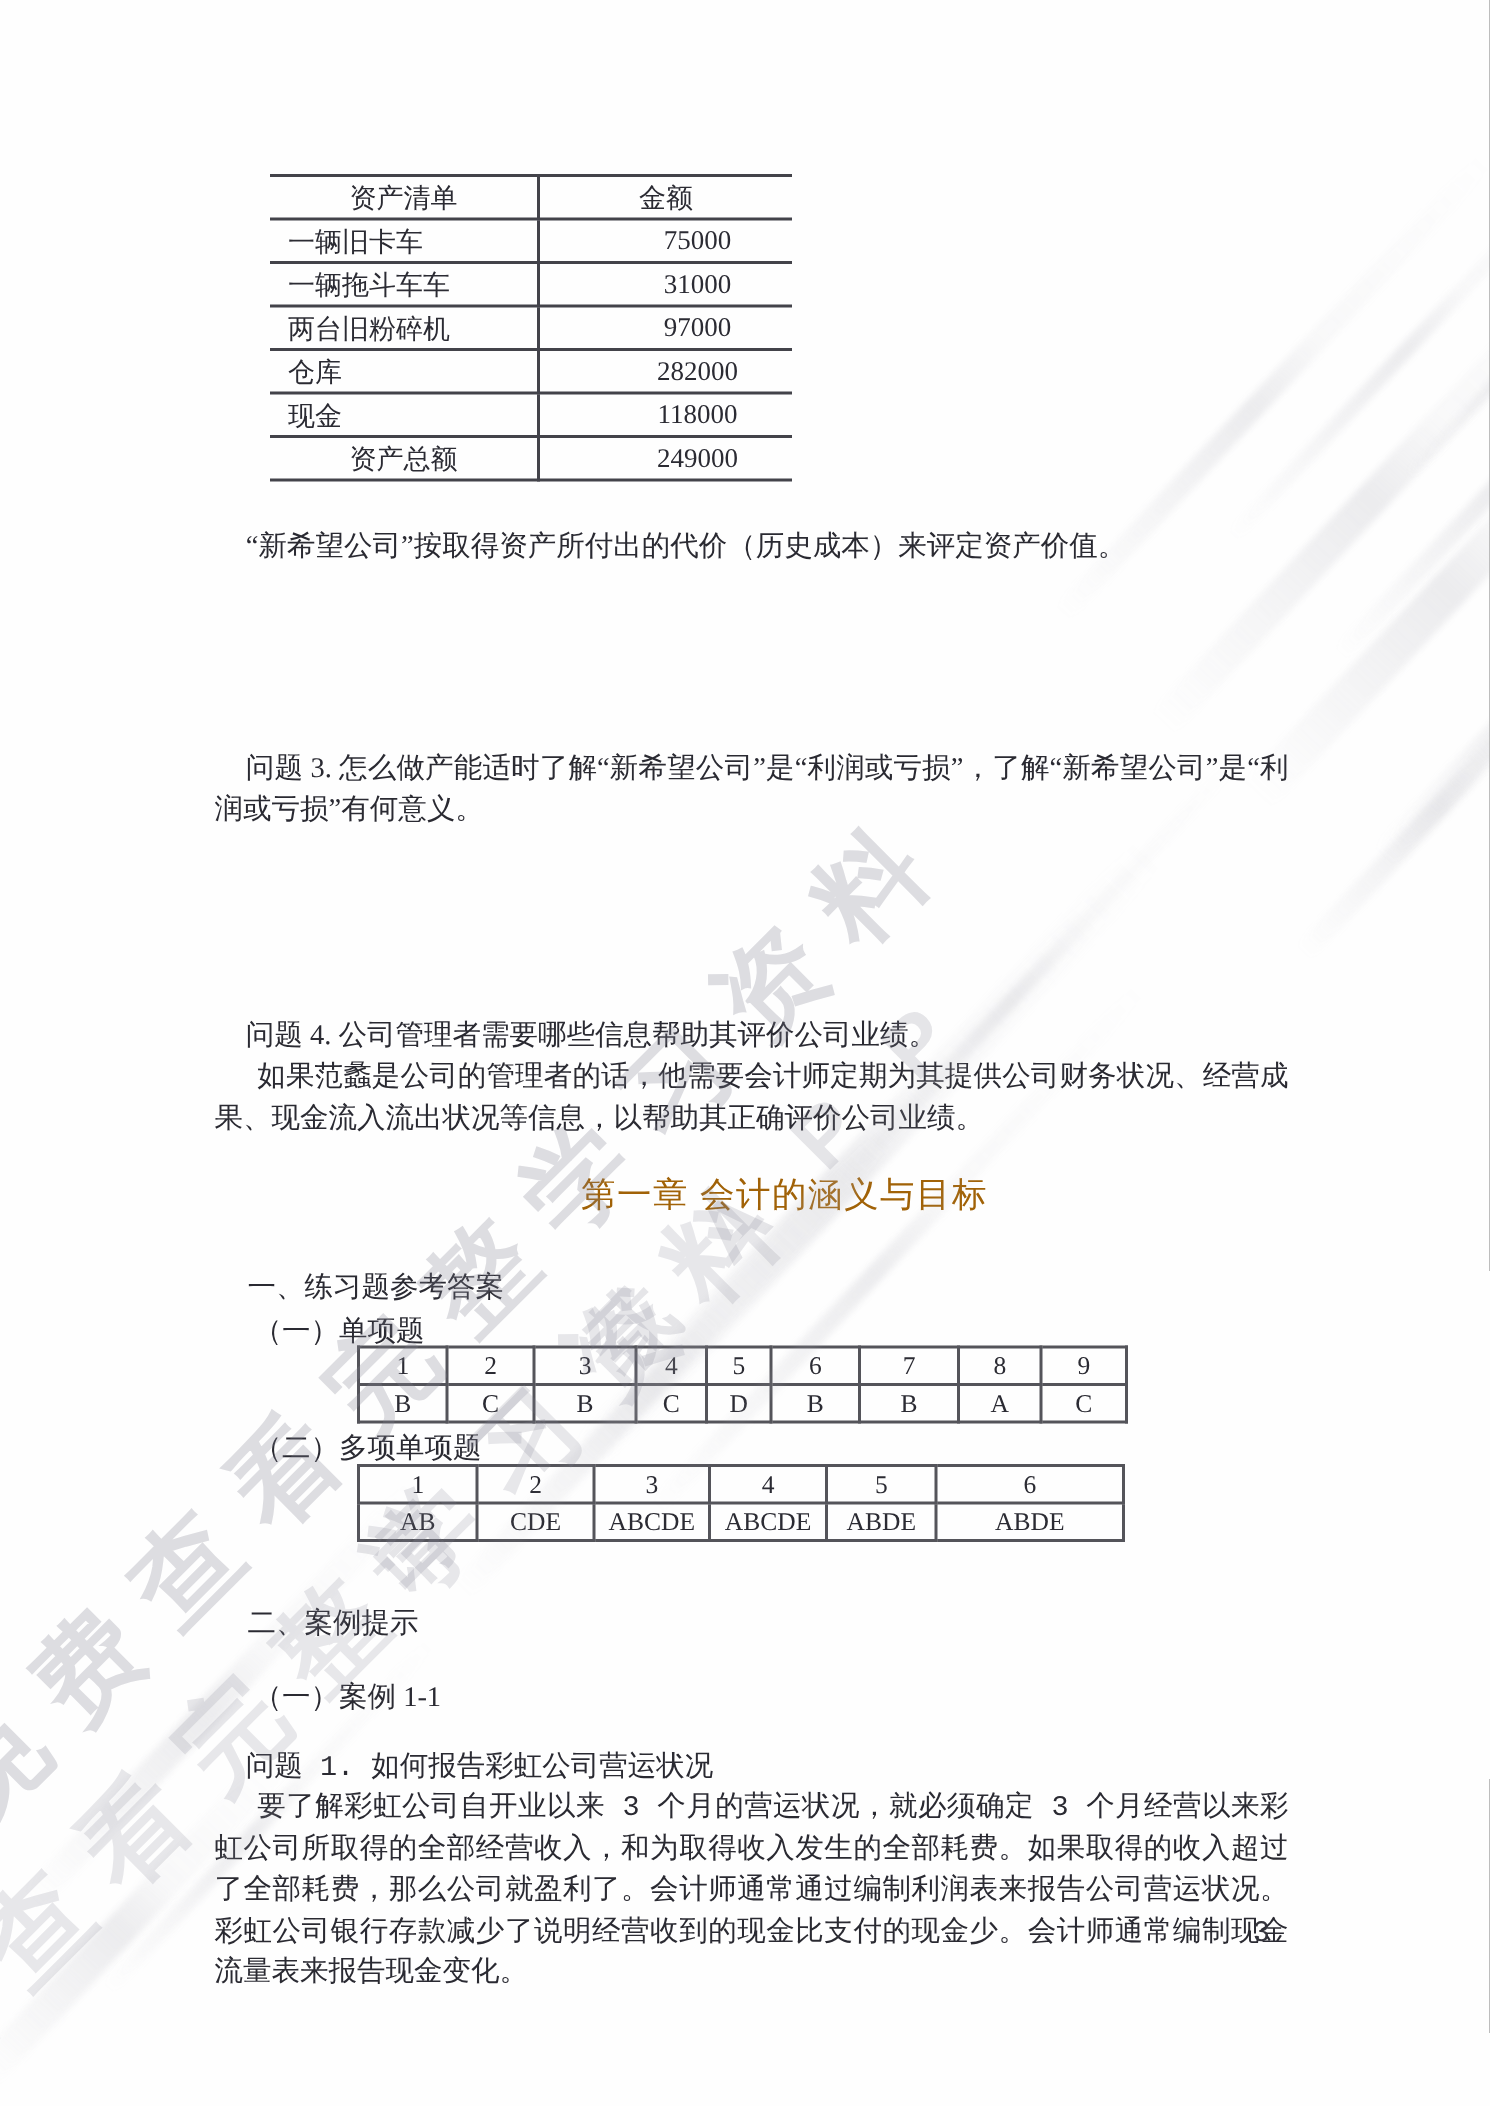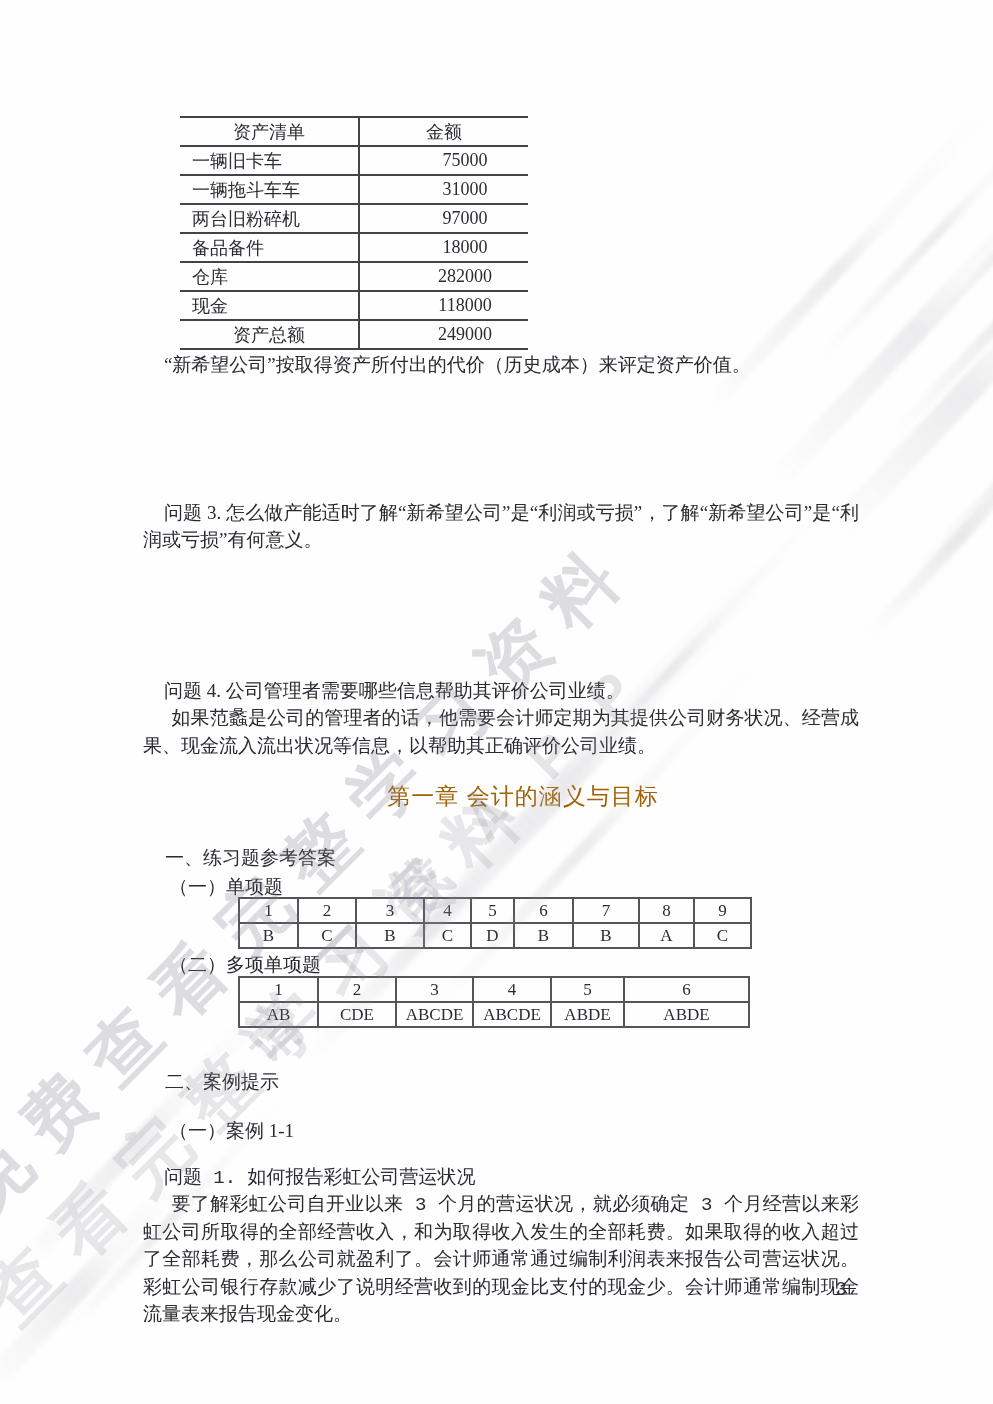--- a/index.html
+++ b/index.html
@@ -113,24 +113,20 @@
           <td class="c1">一辆旧卡车</td>
           <td class="c2">75000</td>
         </tr>
         <tr>
           <td class="c1">一辆拖斗车车</td>
           <td class="c2">31000</td>
         </tr>
         <tr>
           <td class="c1">两台旧粉碎机</td>
           <td class="c2">97000</td>
-        </tr>
-        <tr>
-          <td class="c1">备品备件</td>
-          <td class="c2">18000</td>
         </tr>
         <tr>
           <td class="c1">仓库</td>
           <td class="c2">282000</td>
         </tr>
         <tr>
           <td class="c1">现金</td>
           <td class="c2">118000</td>
         </tr>
         <tr>

